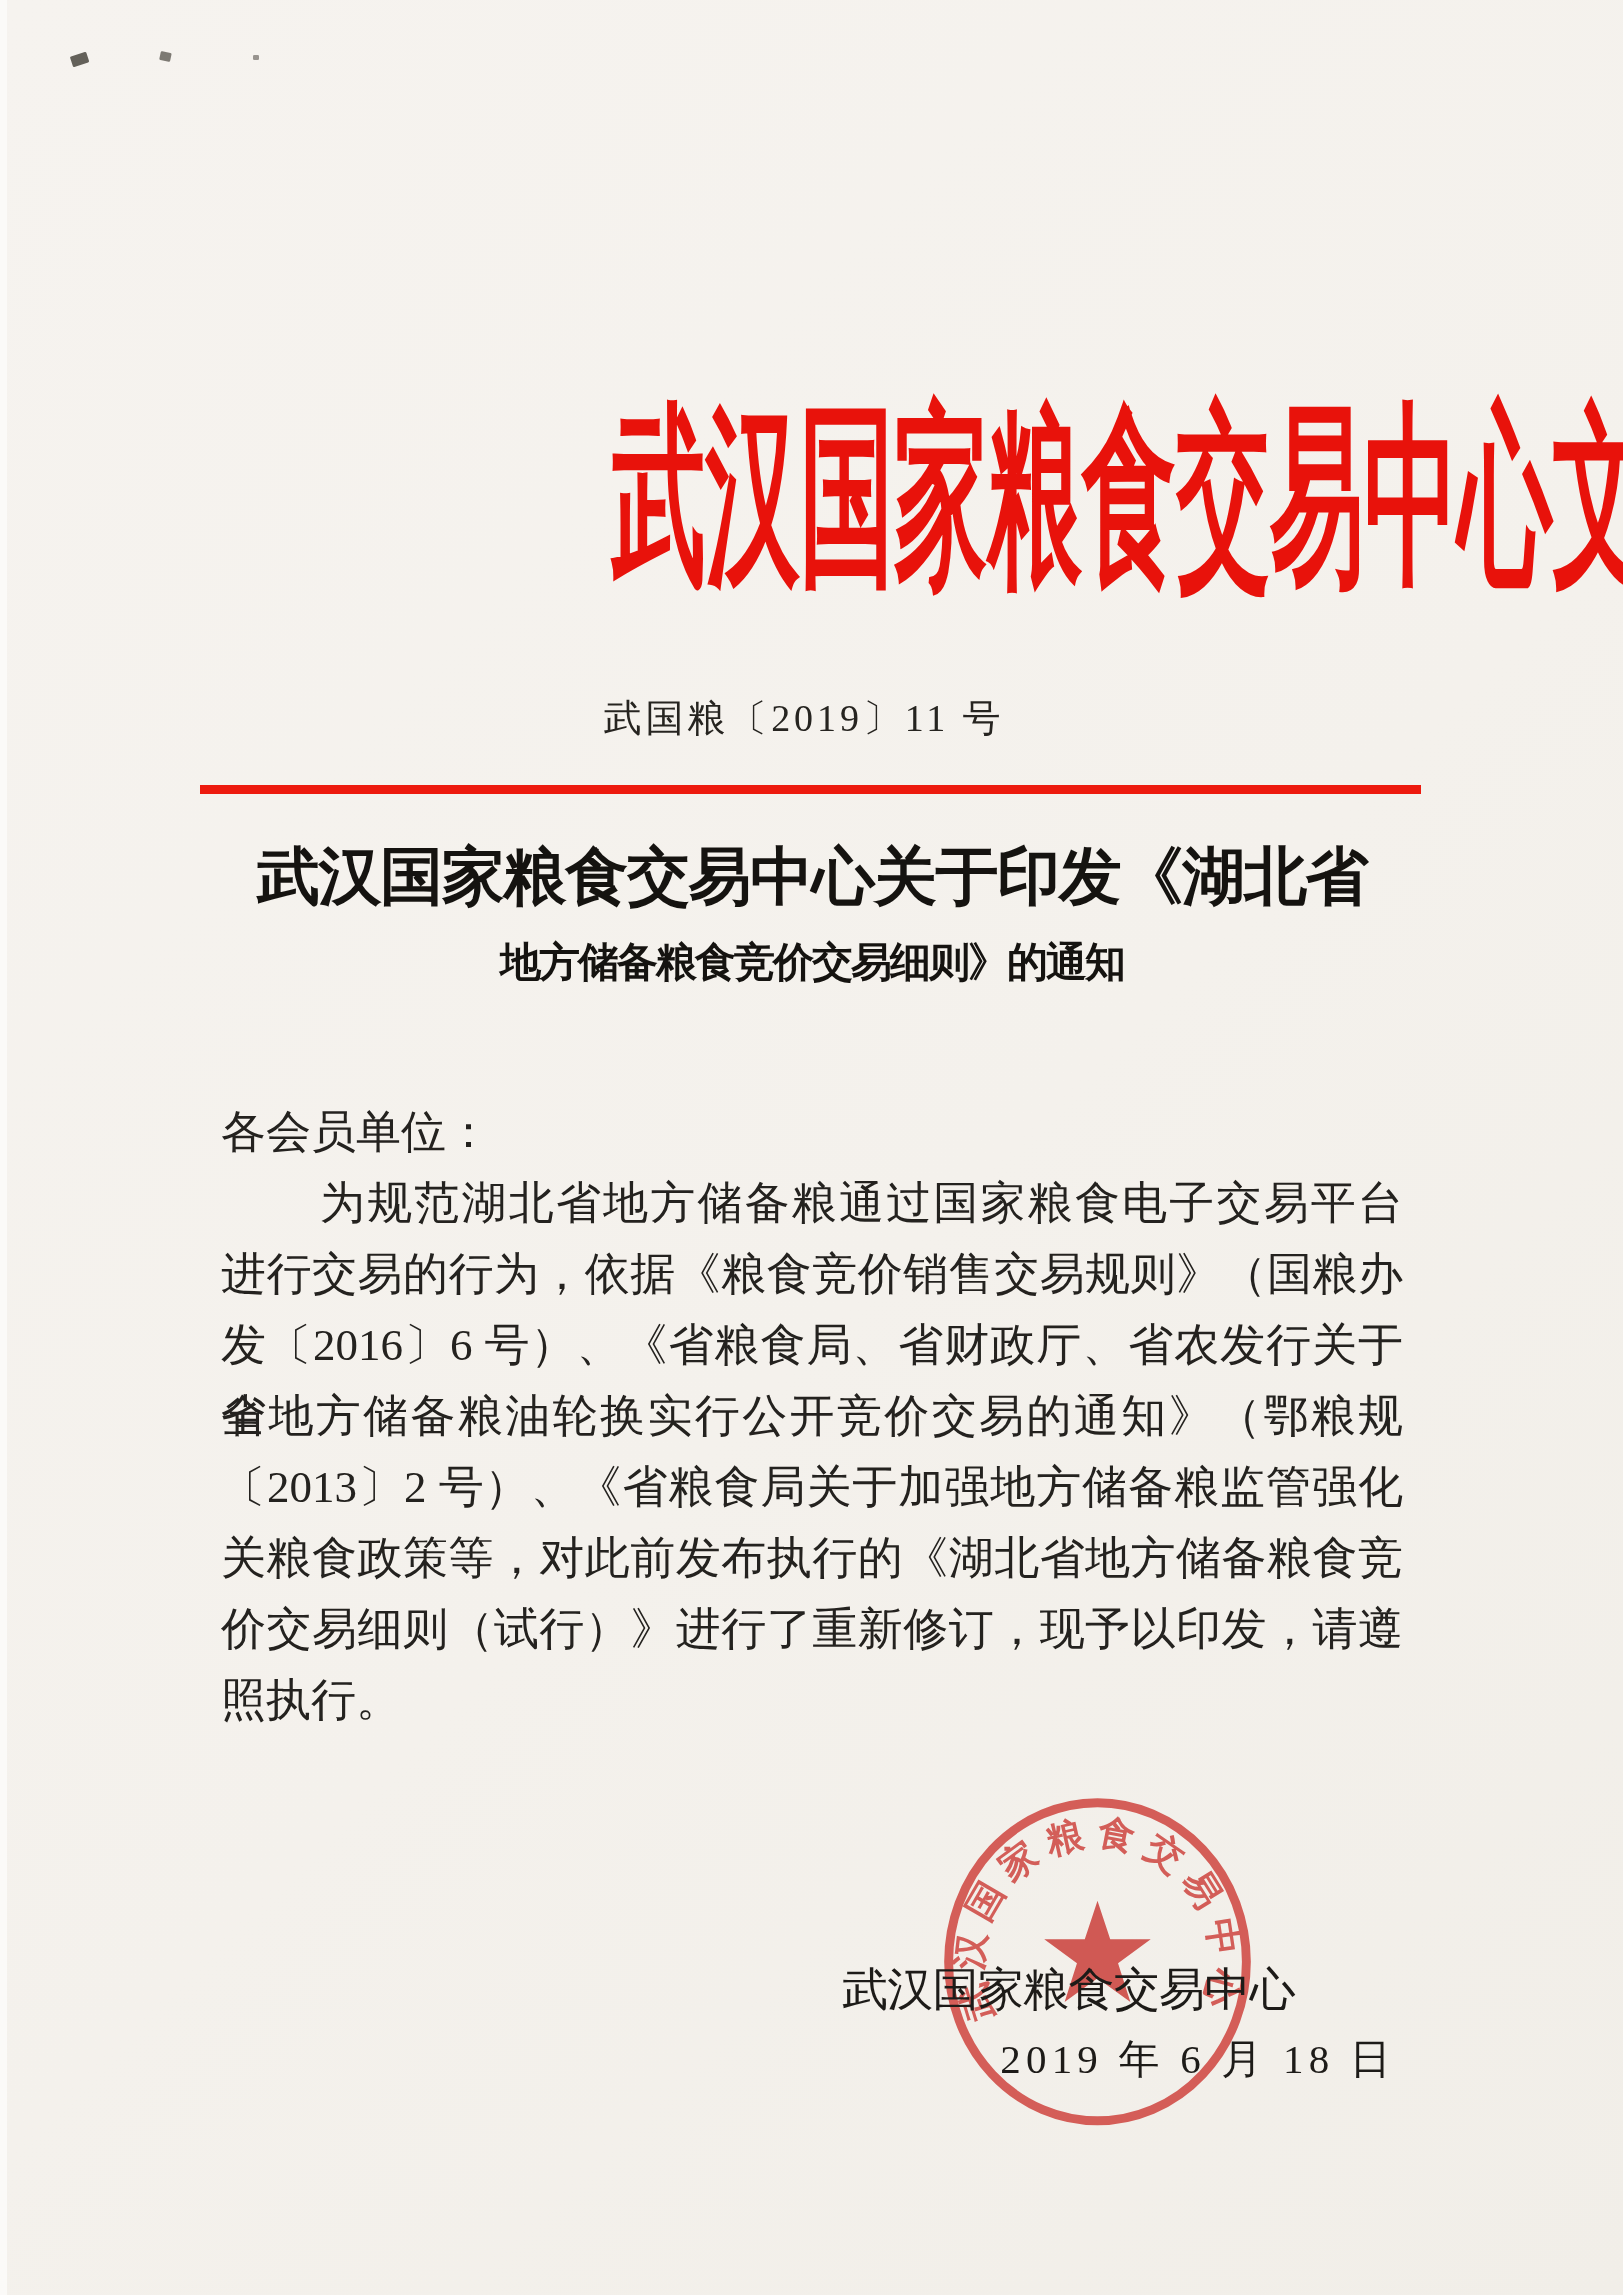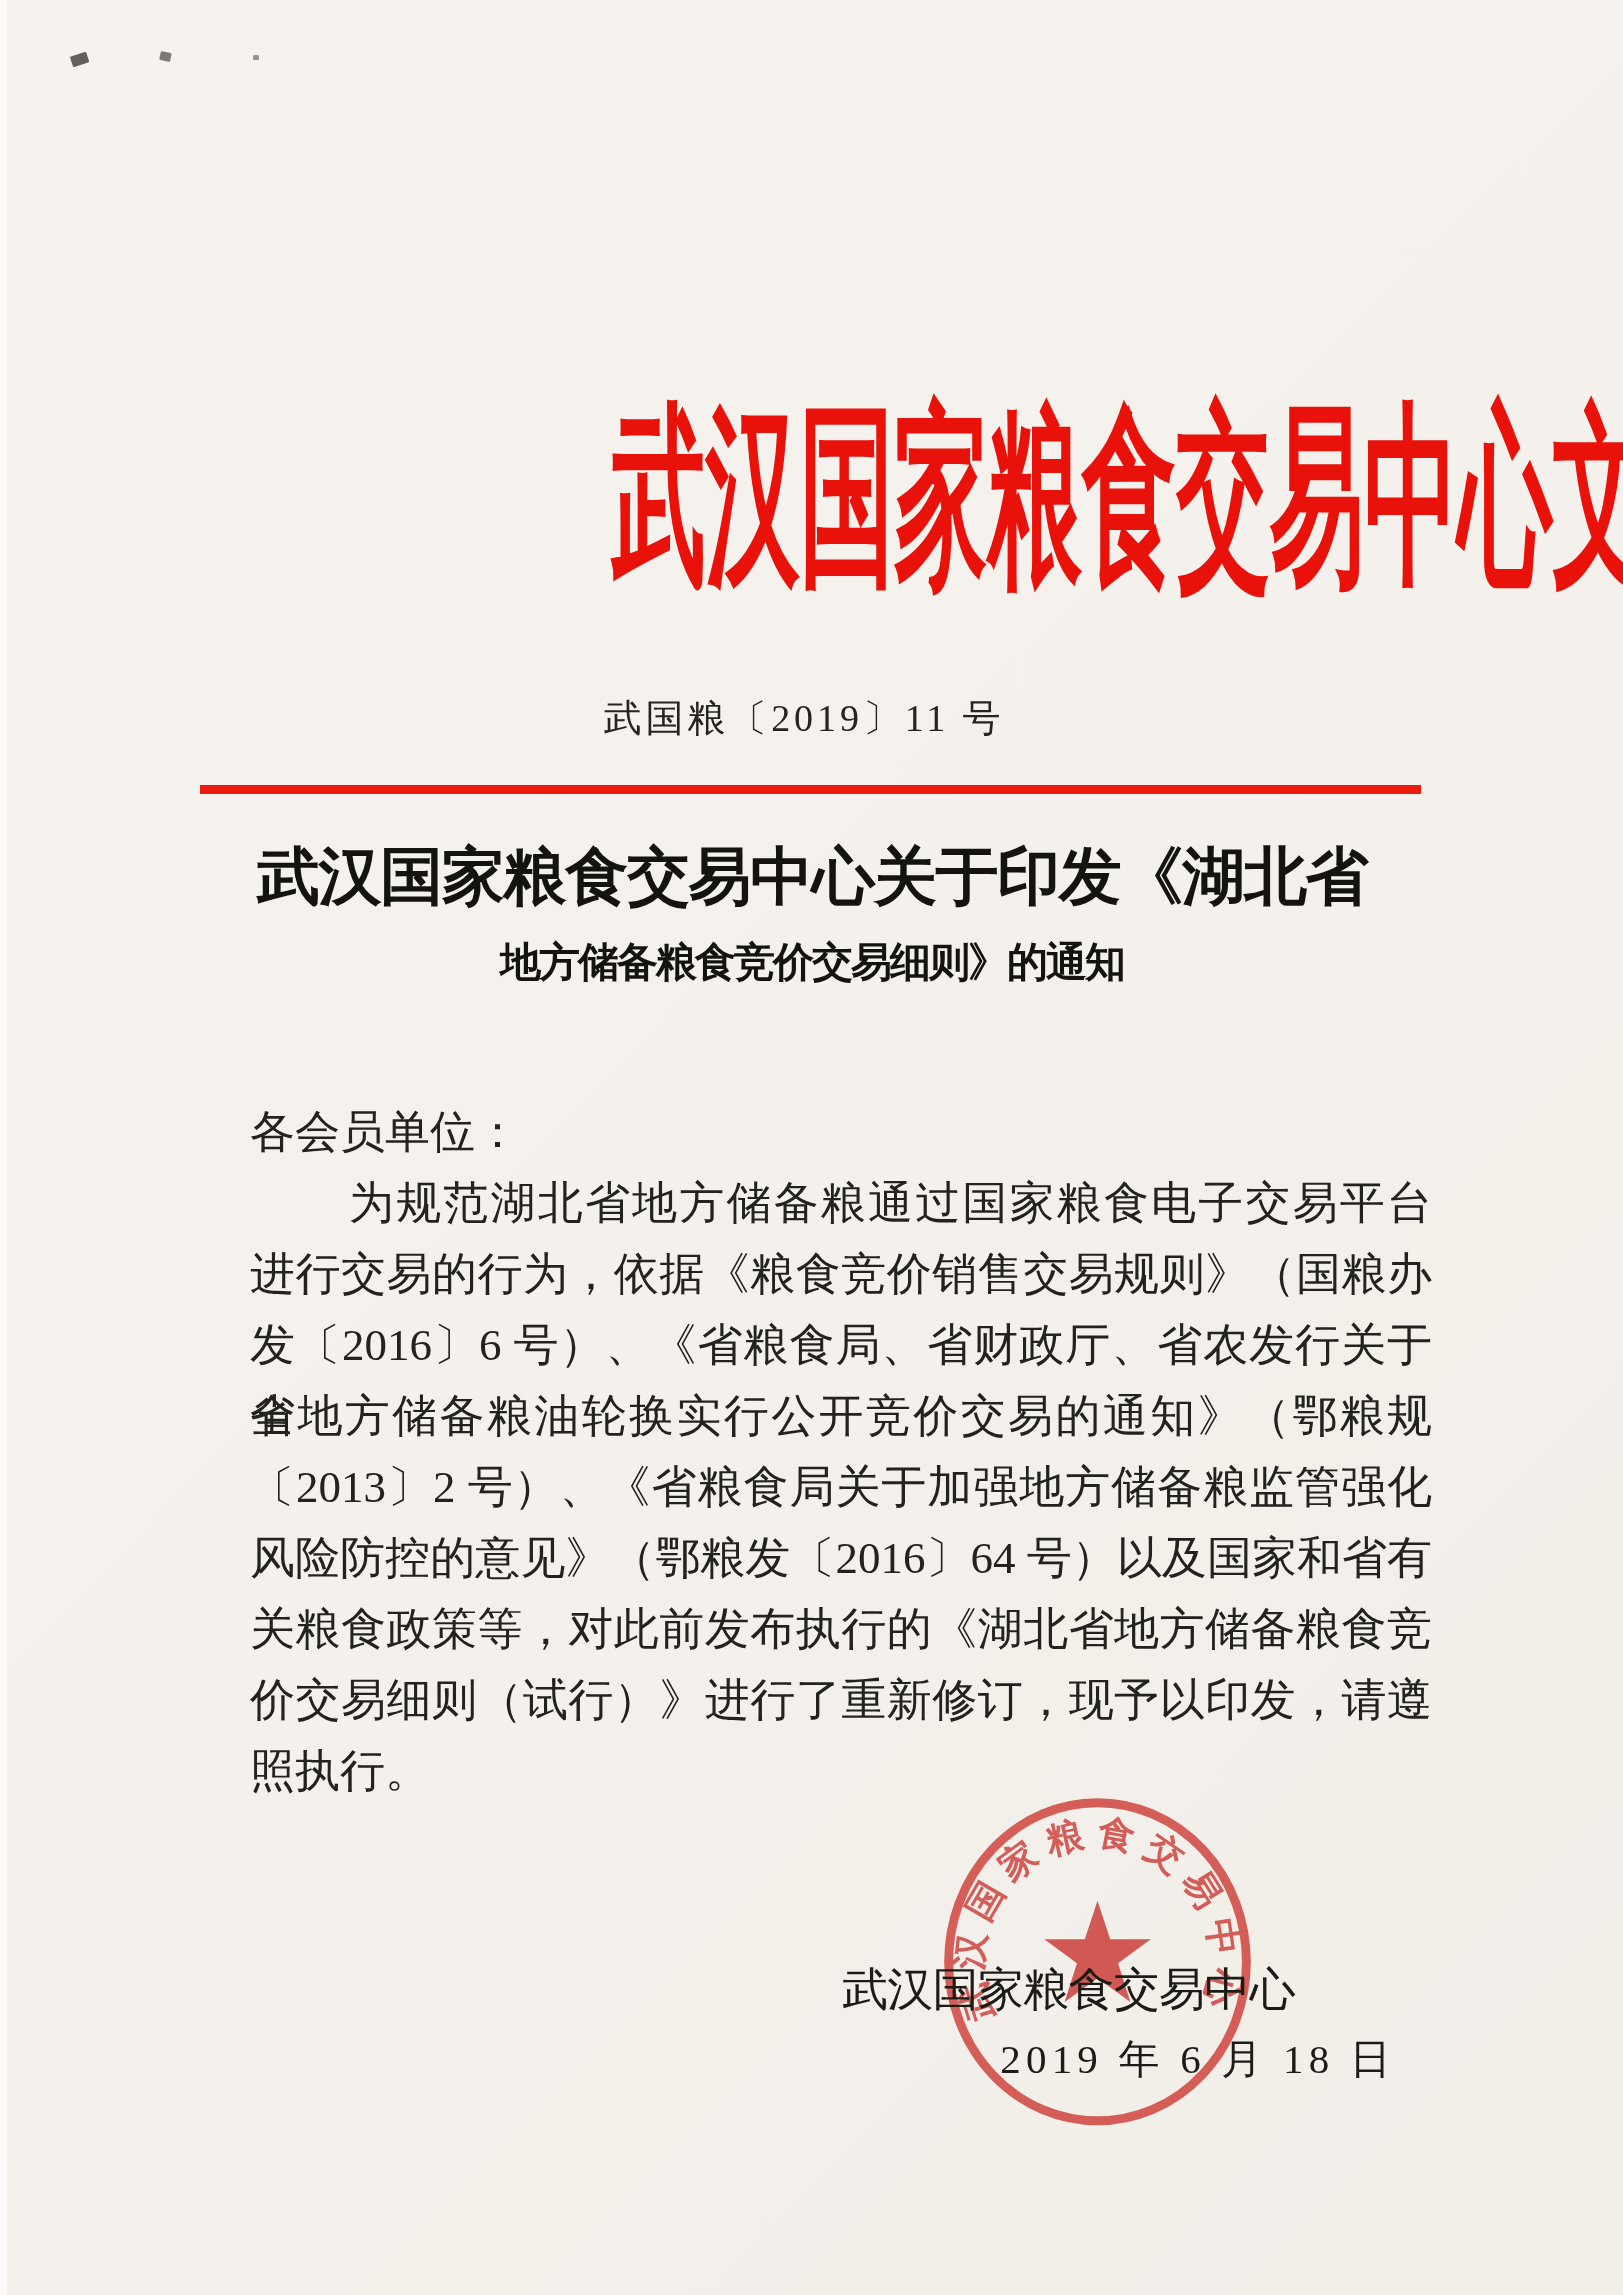--- a/index.html
+++ b/index.html
@@ -47,21 +47,21 @@
     background:#ed1a0e;
   }
   .doc-title{position:absolute;left:0;width:1624px;text-align:center;
     font-weight:bold;color:#151310;white-space:nowrap;}
   .doc-title.l1{top:839px;font-size:63px;line-height:77px;letter-spacing:-1.3px;}
   .doc-title.l2{top:924px;font-size:41px;line-height:77px;letter-spacing:-2px;}
 
   
   .body-block{
     position:absolute;left:221px;top:1097px;width:1182px;
-    font-size:45px;line-height:71px;color:#24221f;margin-left:29px;
+    font-size:45px;line-height:71px;color:#24221f;
   }
   .body-line{
     text-align:justify;
     text-align-last:justify;
     height:71px;
     overflow:visible;
   }
   .body-line.no-just{text-align-last:left;}
   .body-line.indent{text-indent:2.2em;}
 
@@ -109,21 +109,20 @@
   <div class="doc-title l1">武汉国家粮食交易中心关于印发《湖北省</div>
   <div class="doc-title l2">地方储备粮食竞价交易细则》的通知</div>
 
   <div class="body-block">
     <div class="body-line no-just">各会员单位：</div>
     <div class="body-line indent">为规范湖北省地方储备粮通过国家粮食电子交易平台</div>
     <div class="body-line">进行交易的行为，依据《粮食竞价销售交易规则》（国粮办</div>
     <div class="body-line">发〔2016〕6 号）、《省粮食局、省财政厅、省农发行关于全</div>
     <div class="body-line">省地方储备粮油轮换实行公开竞价交易的通知》（鄂粮规</div>
     <div class="body-line">〔2013〕2 号）、《省粮食局关于加强地方储备粮监管强化</div>
-    <div class="body-line">风险防控的意见》（鄂粮发〔2016〕64 号）以及国家和省有</div>
     <div class="body-line">关粮食政策等，对此前发布执行的《湖北省地方储备粮食竞</div>
     <div class="body-line">价交易细则（试行）》进行了重新修订，现予以印发，请遵</div>
     <div class="body-line no-just">照执行。</div>
   </div>
 
   <svg class="seal" viewBox="0 0 492 528">
     <defs>
       <path id="sealArc" d="M 90.1 350 A 180 180 0 1 1 401.9 350" fill="none"></path>
     </defs>
     <ellipse cx="246" cy="262" rx="234" ry="250" fill="none" stroke="#d04a44" stroke-width="14"></ellipse>

